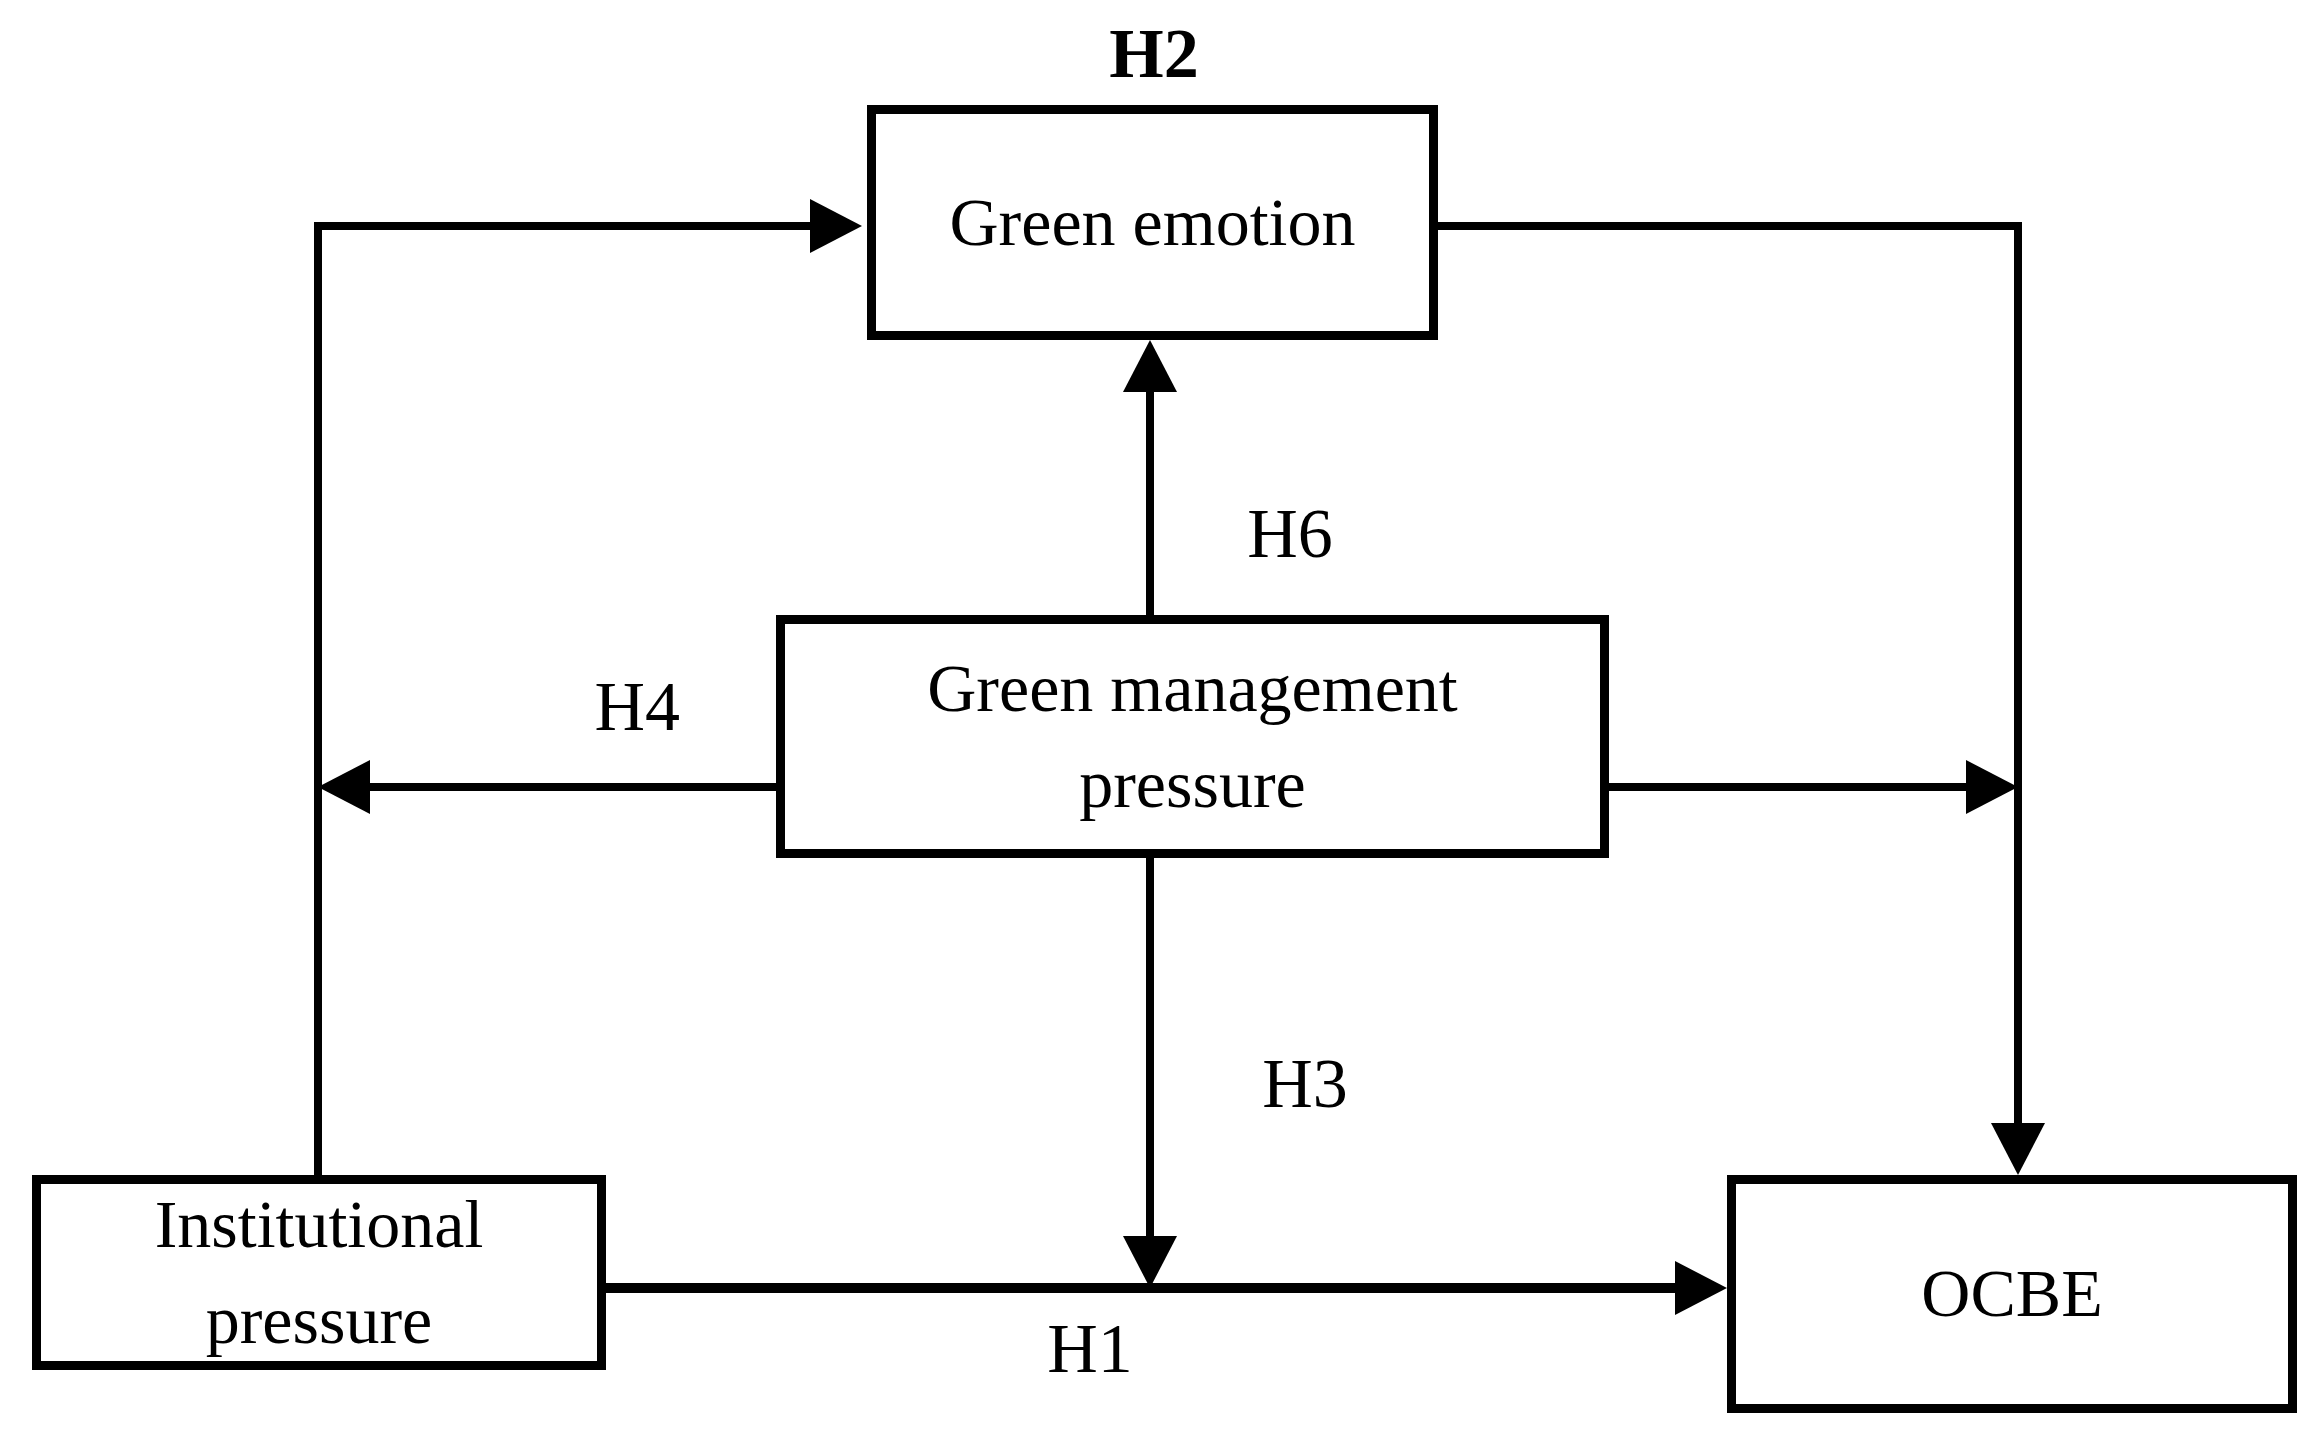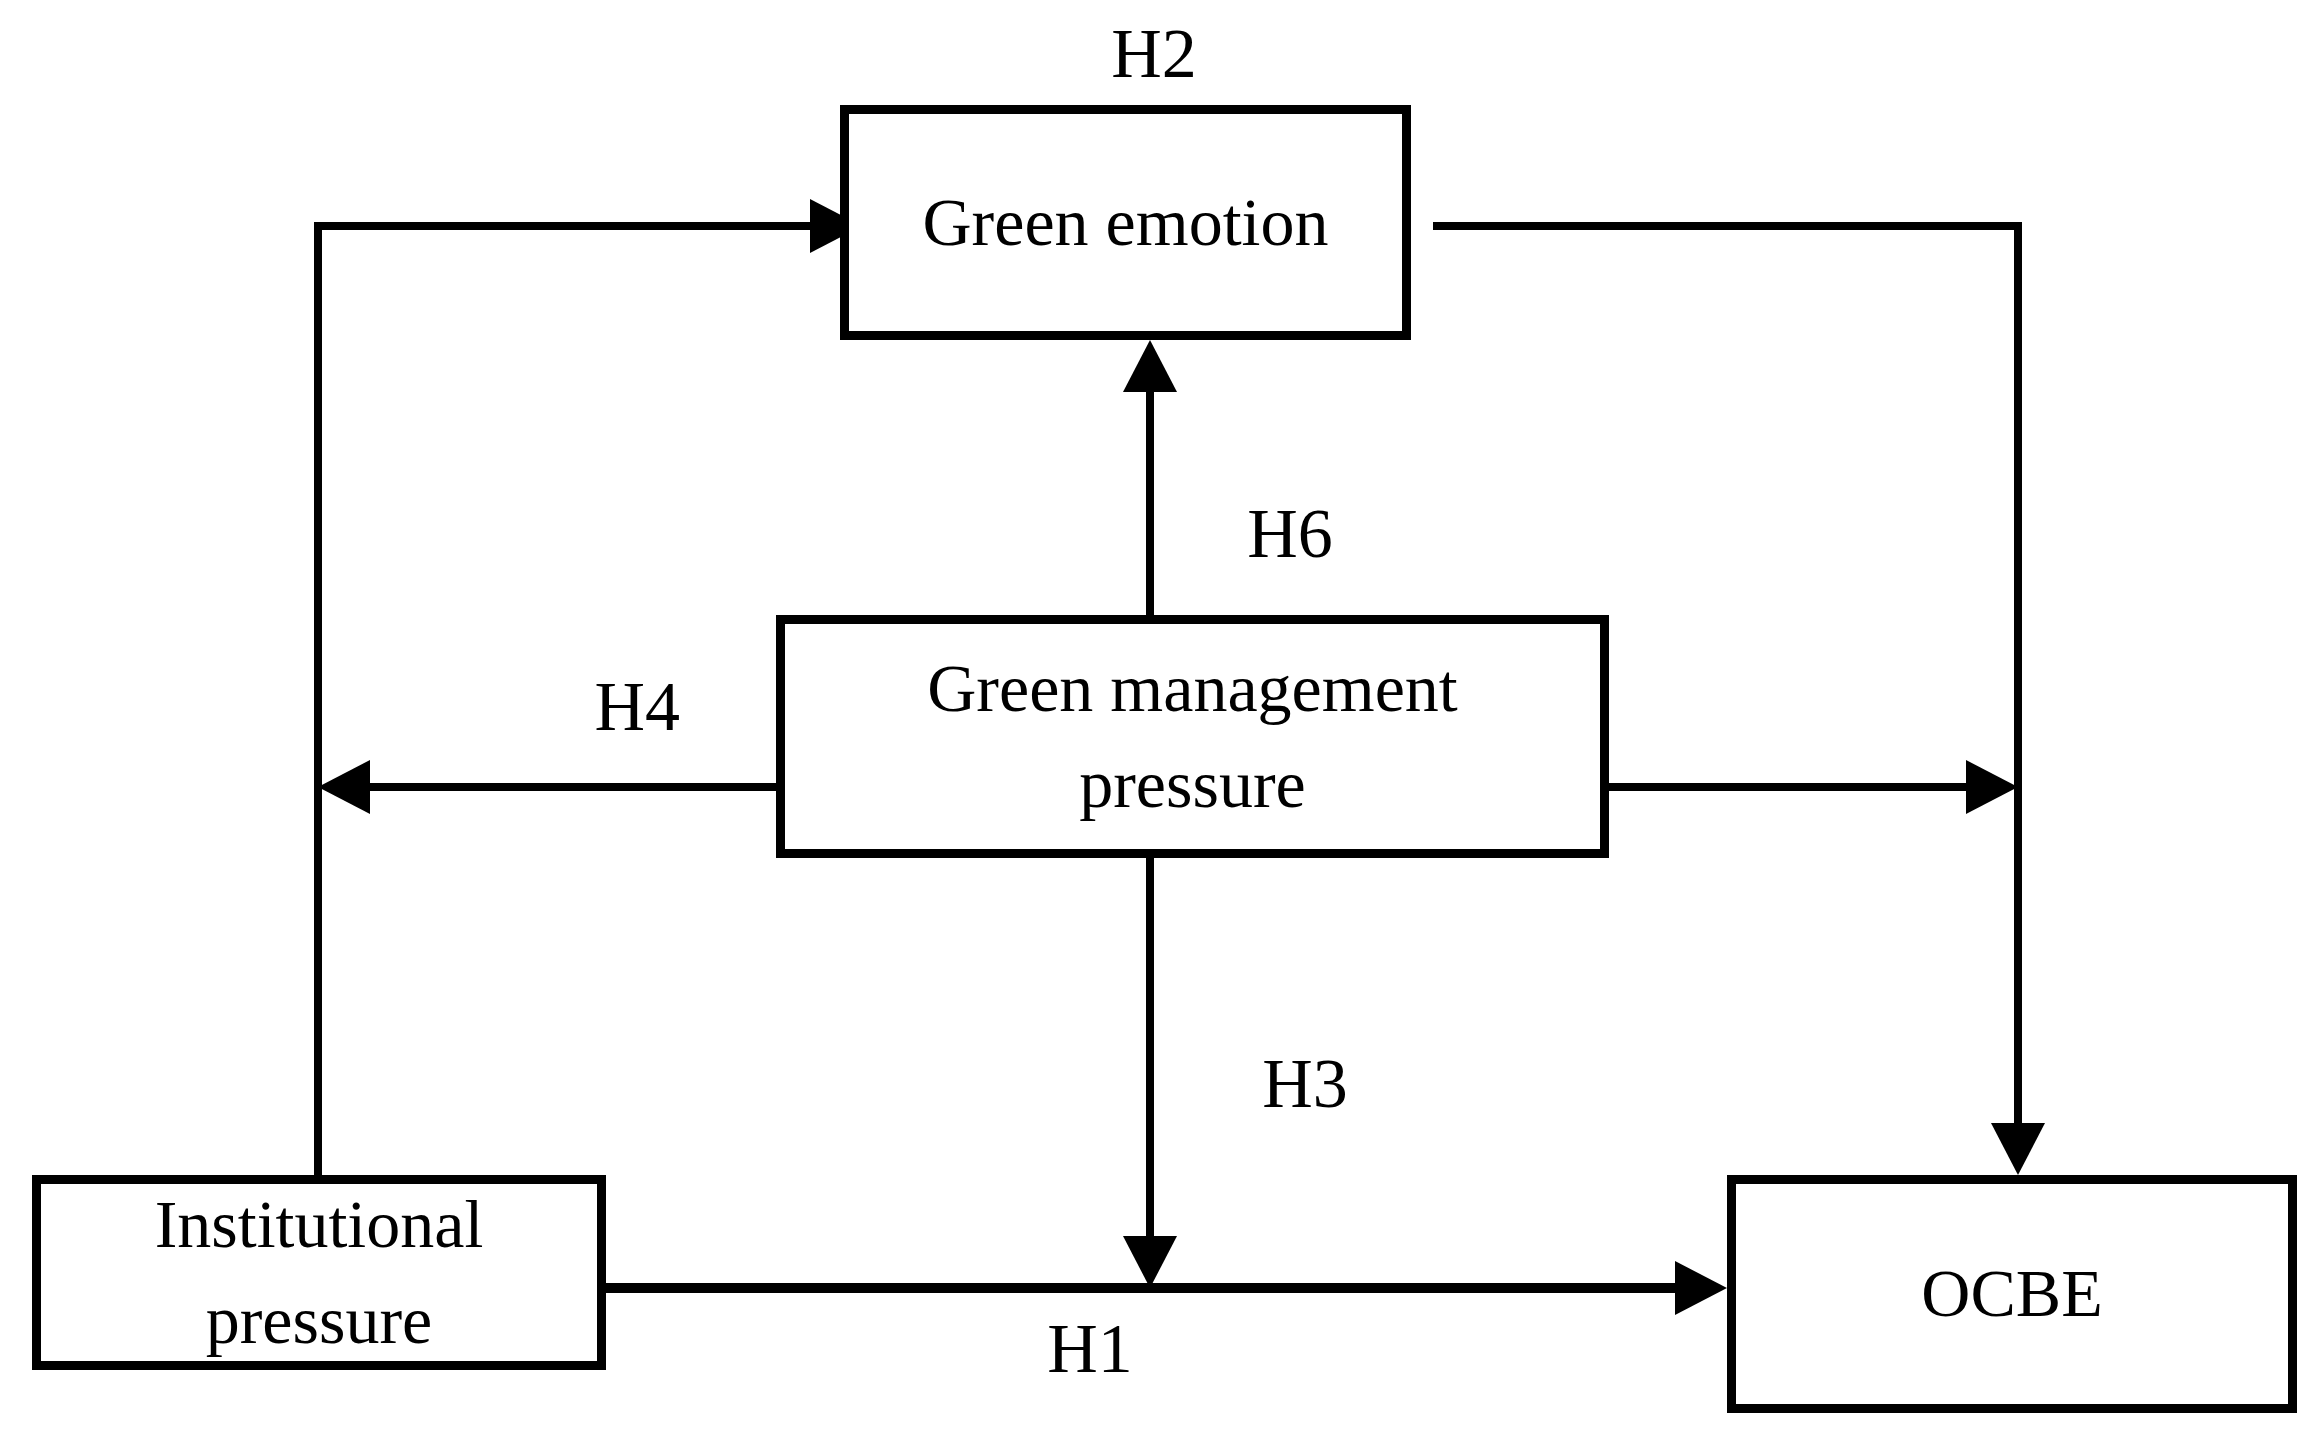--- a/index.html
+++ b/index.html
@@ -88,37 +88,37 @@
 
   <div class="line" style="left:366px; top:783px; width:410px; height:8px;"></div>
   <div class="arrow arr-left" style="left:318px; top:760px;"></div>
 
   <div class="line" style="left:1525px; top:783px; width:445px; height:8px;"></div>
   <div class="arrow arr-right" style="left:1966px; top:760px;"></div>
 
   <div class="line" style="left:606px; top:1283px; width:1072px; height:10px;"></div>
   <div class="arrow arr-right" style="left:1675px; top:1261px;"></div>
 
-  <div class="box" style="left:840px; top:105px; width:571px; height:235px;">
+  <div class="box" style="left:867px; top:105px; width:571px; height:235px;">
     <span>Green emotion</span>
   </div>
 
   <div class="box" style="left:776px; top:615px; width:833px; height:243px;">
     <span>Green management</span>
     <span>pressure</span>
   </div>
 
   <div class="box" style="left:32px; top:1175px; width:574px; height:195px;">
     <span>Institutional</span>
     <span>pressure</span>
   </div>
 
   <div class="box" style="left:1727px; top:1175px; width:570px; height:238px;">
     <span>OCBE</span>
   </div>
 
-  <div class="hlabel" style="left:1044px; top:15px;">H2</div>
+  <div class="hlabel" style="left:1044px; top:15px;font-weight:bold;">H2</div>
   <div class="hlabel" style="left:1180px; top:463px;margin-top:32px;">H6</div>
   <div class="hlabel" style="left:460px; top:668px;text-align:right;">H4</div>
   <div class="hlabel" style="left:1195px; top:1045px;">H3</div>
   <div class="hlabel" style="left:980px; top:1310px;">H1</div>
 
 </div>
 
 </body></html>

